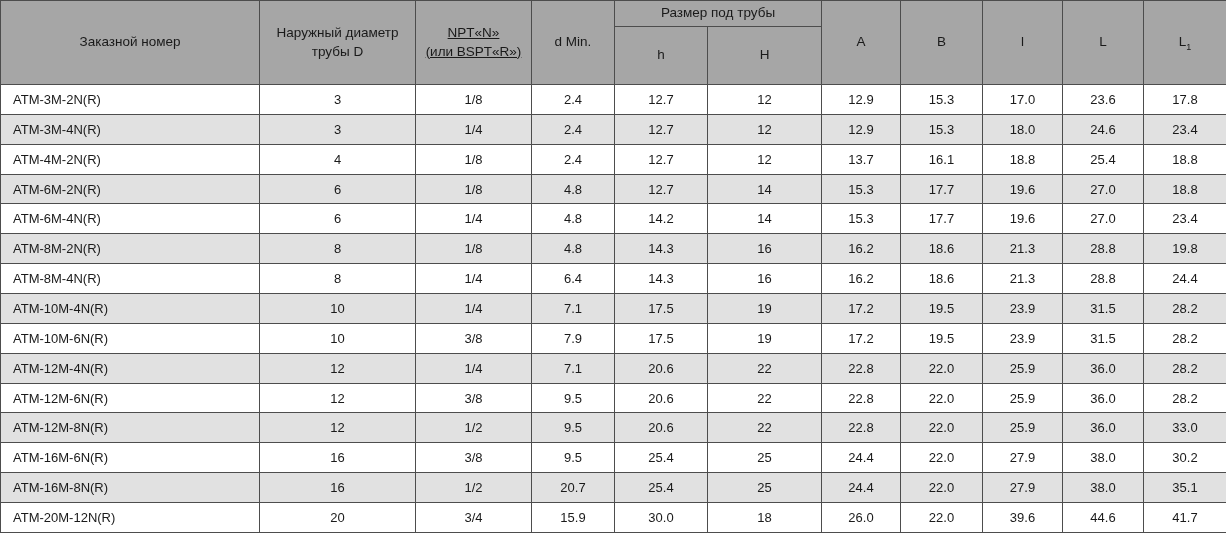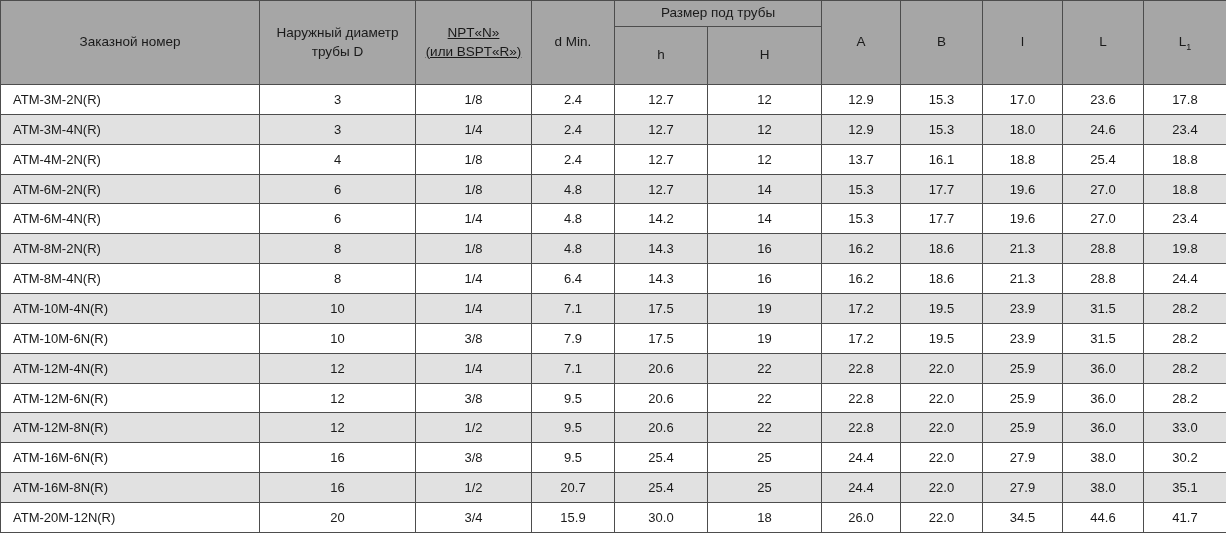--- a/index.html
+++ b/index.html
@@ -283,19 +283,19 @@
         </tr>
         <tr>
           <td class="col-order">ATM-20M-12N(R)</td>
           <td>20</td>
           <td>3/4</td>
           <td>15.9</td>
           <td>30.0</td>
           <td>18</td>
           <td>26.0</td>
           <td>22.0</td>
-          <td>34.5</td>
+          <td>39.6</td>
           <td>44.6</td>
           <td>41.7</td>
         </tr>
       </tbody>
   </table>
 </div>
 
 </body></html>

